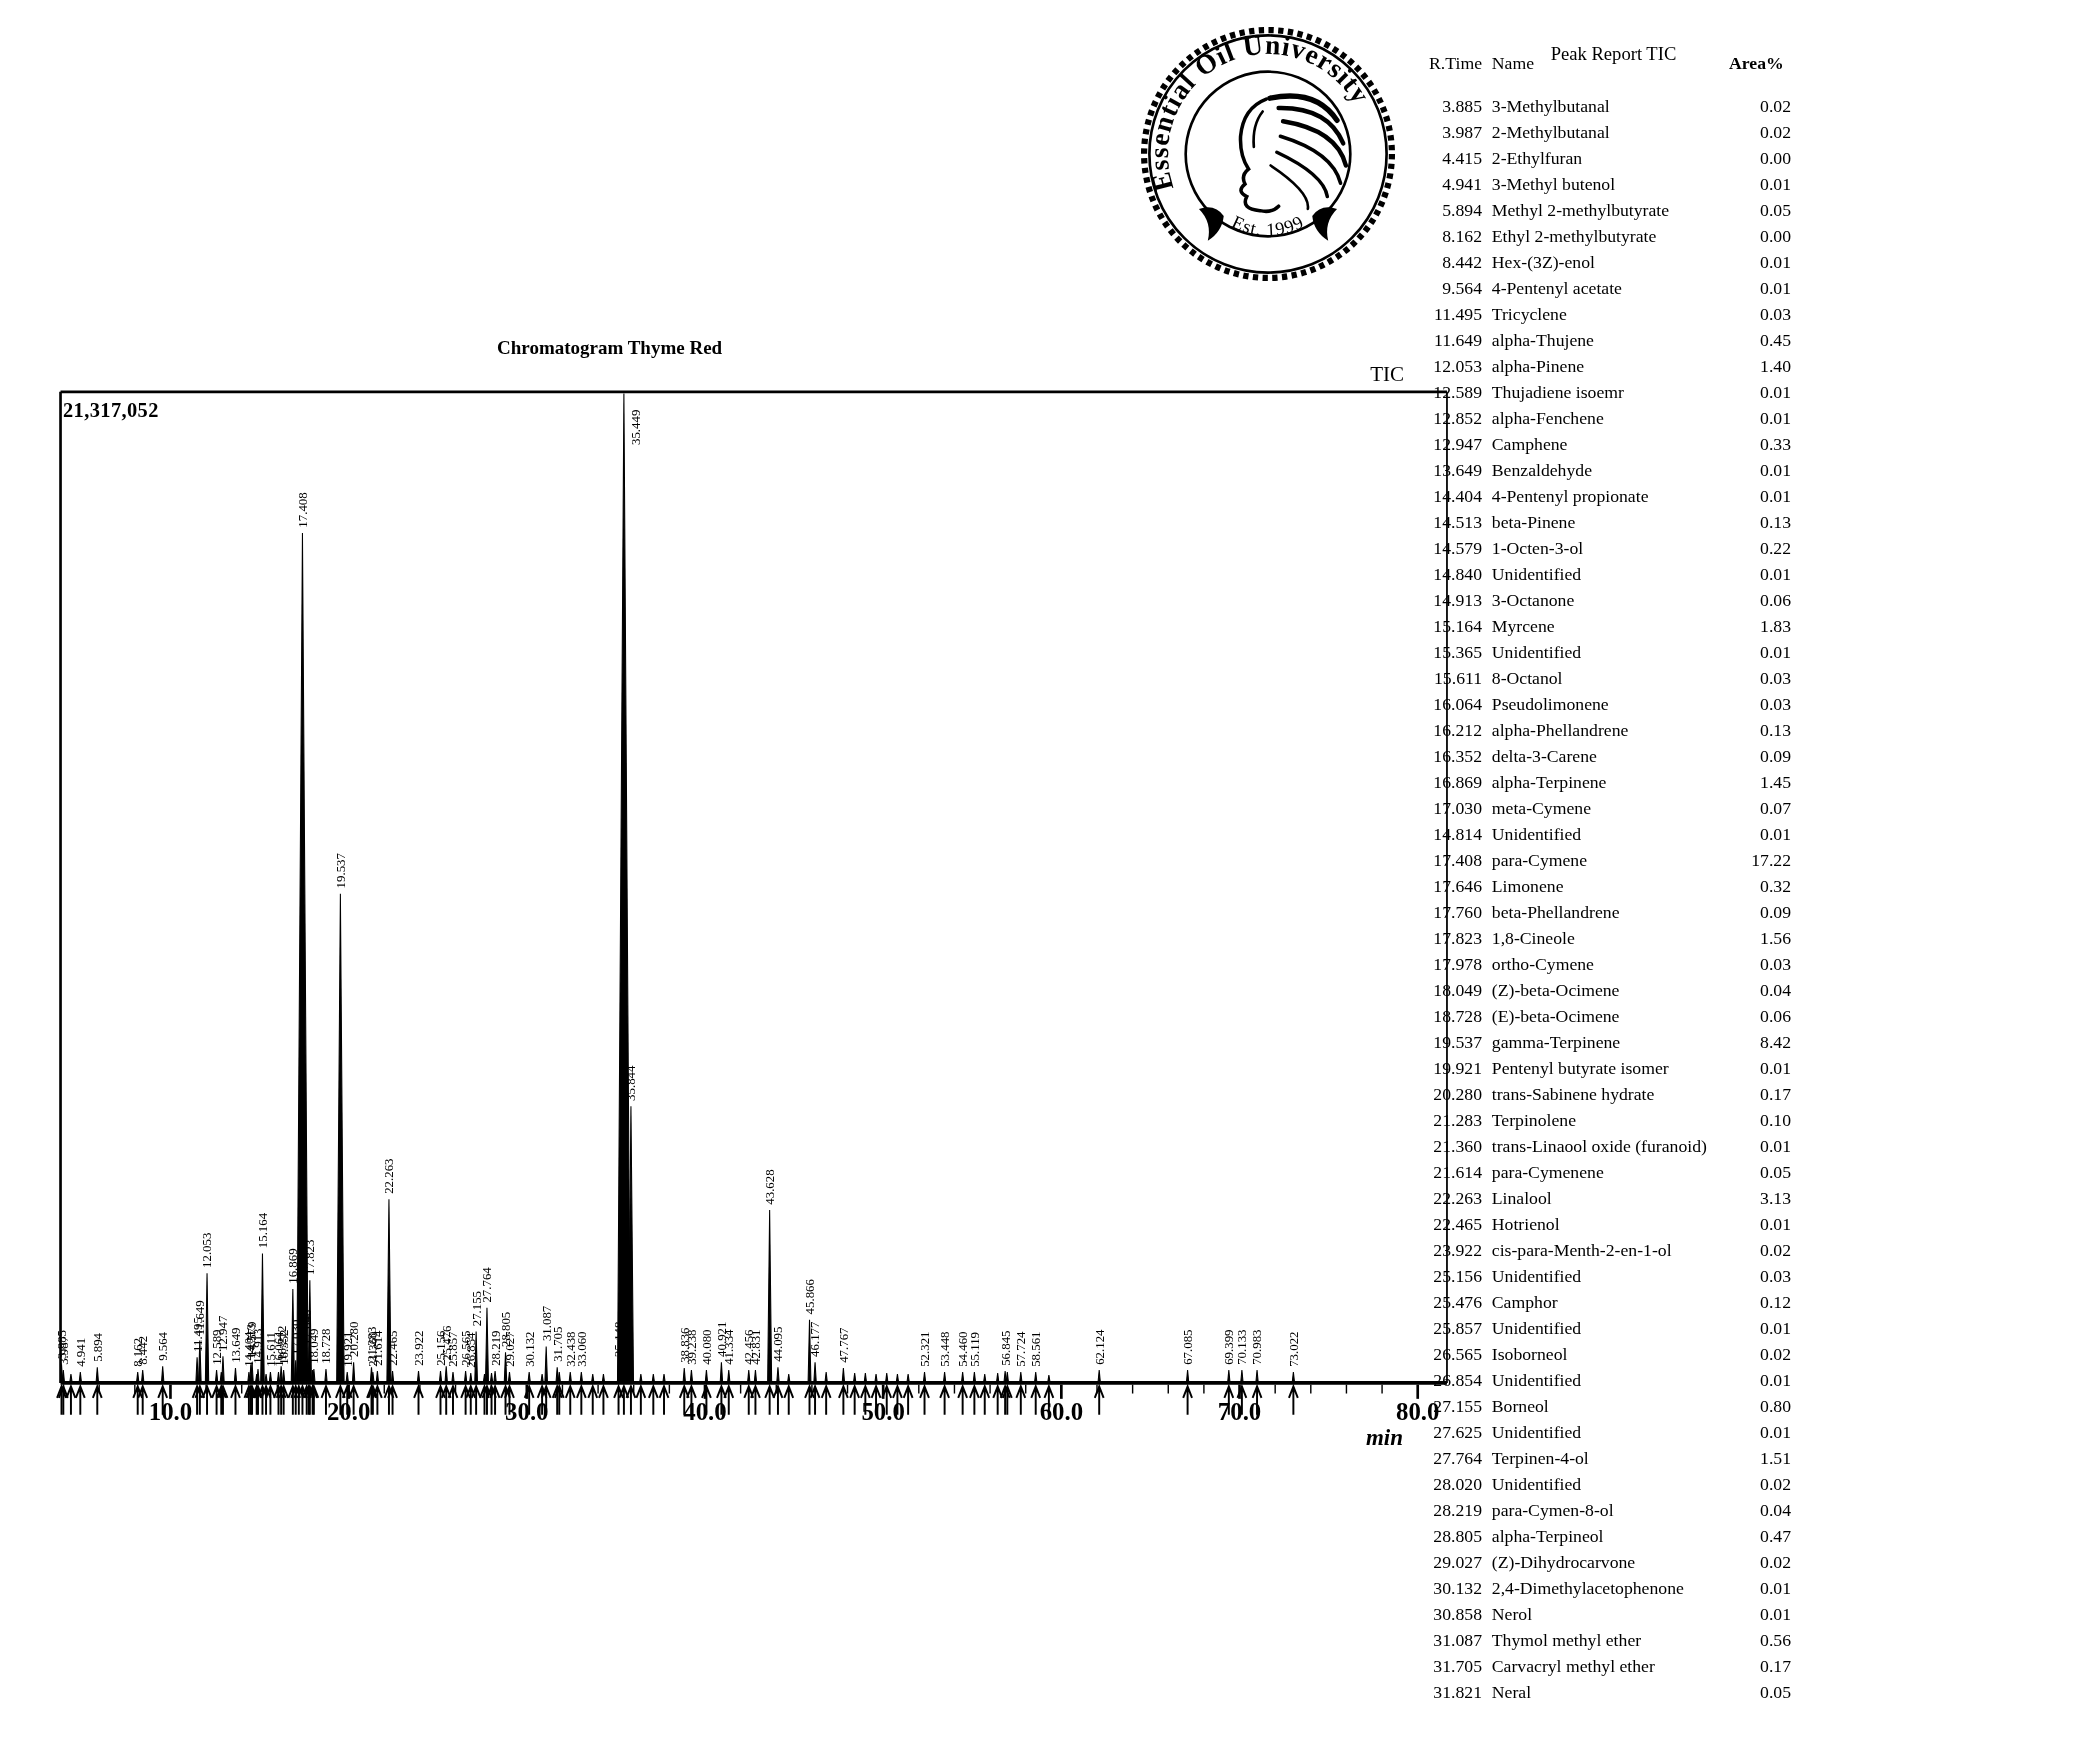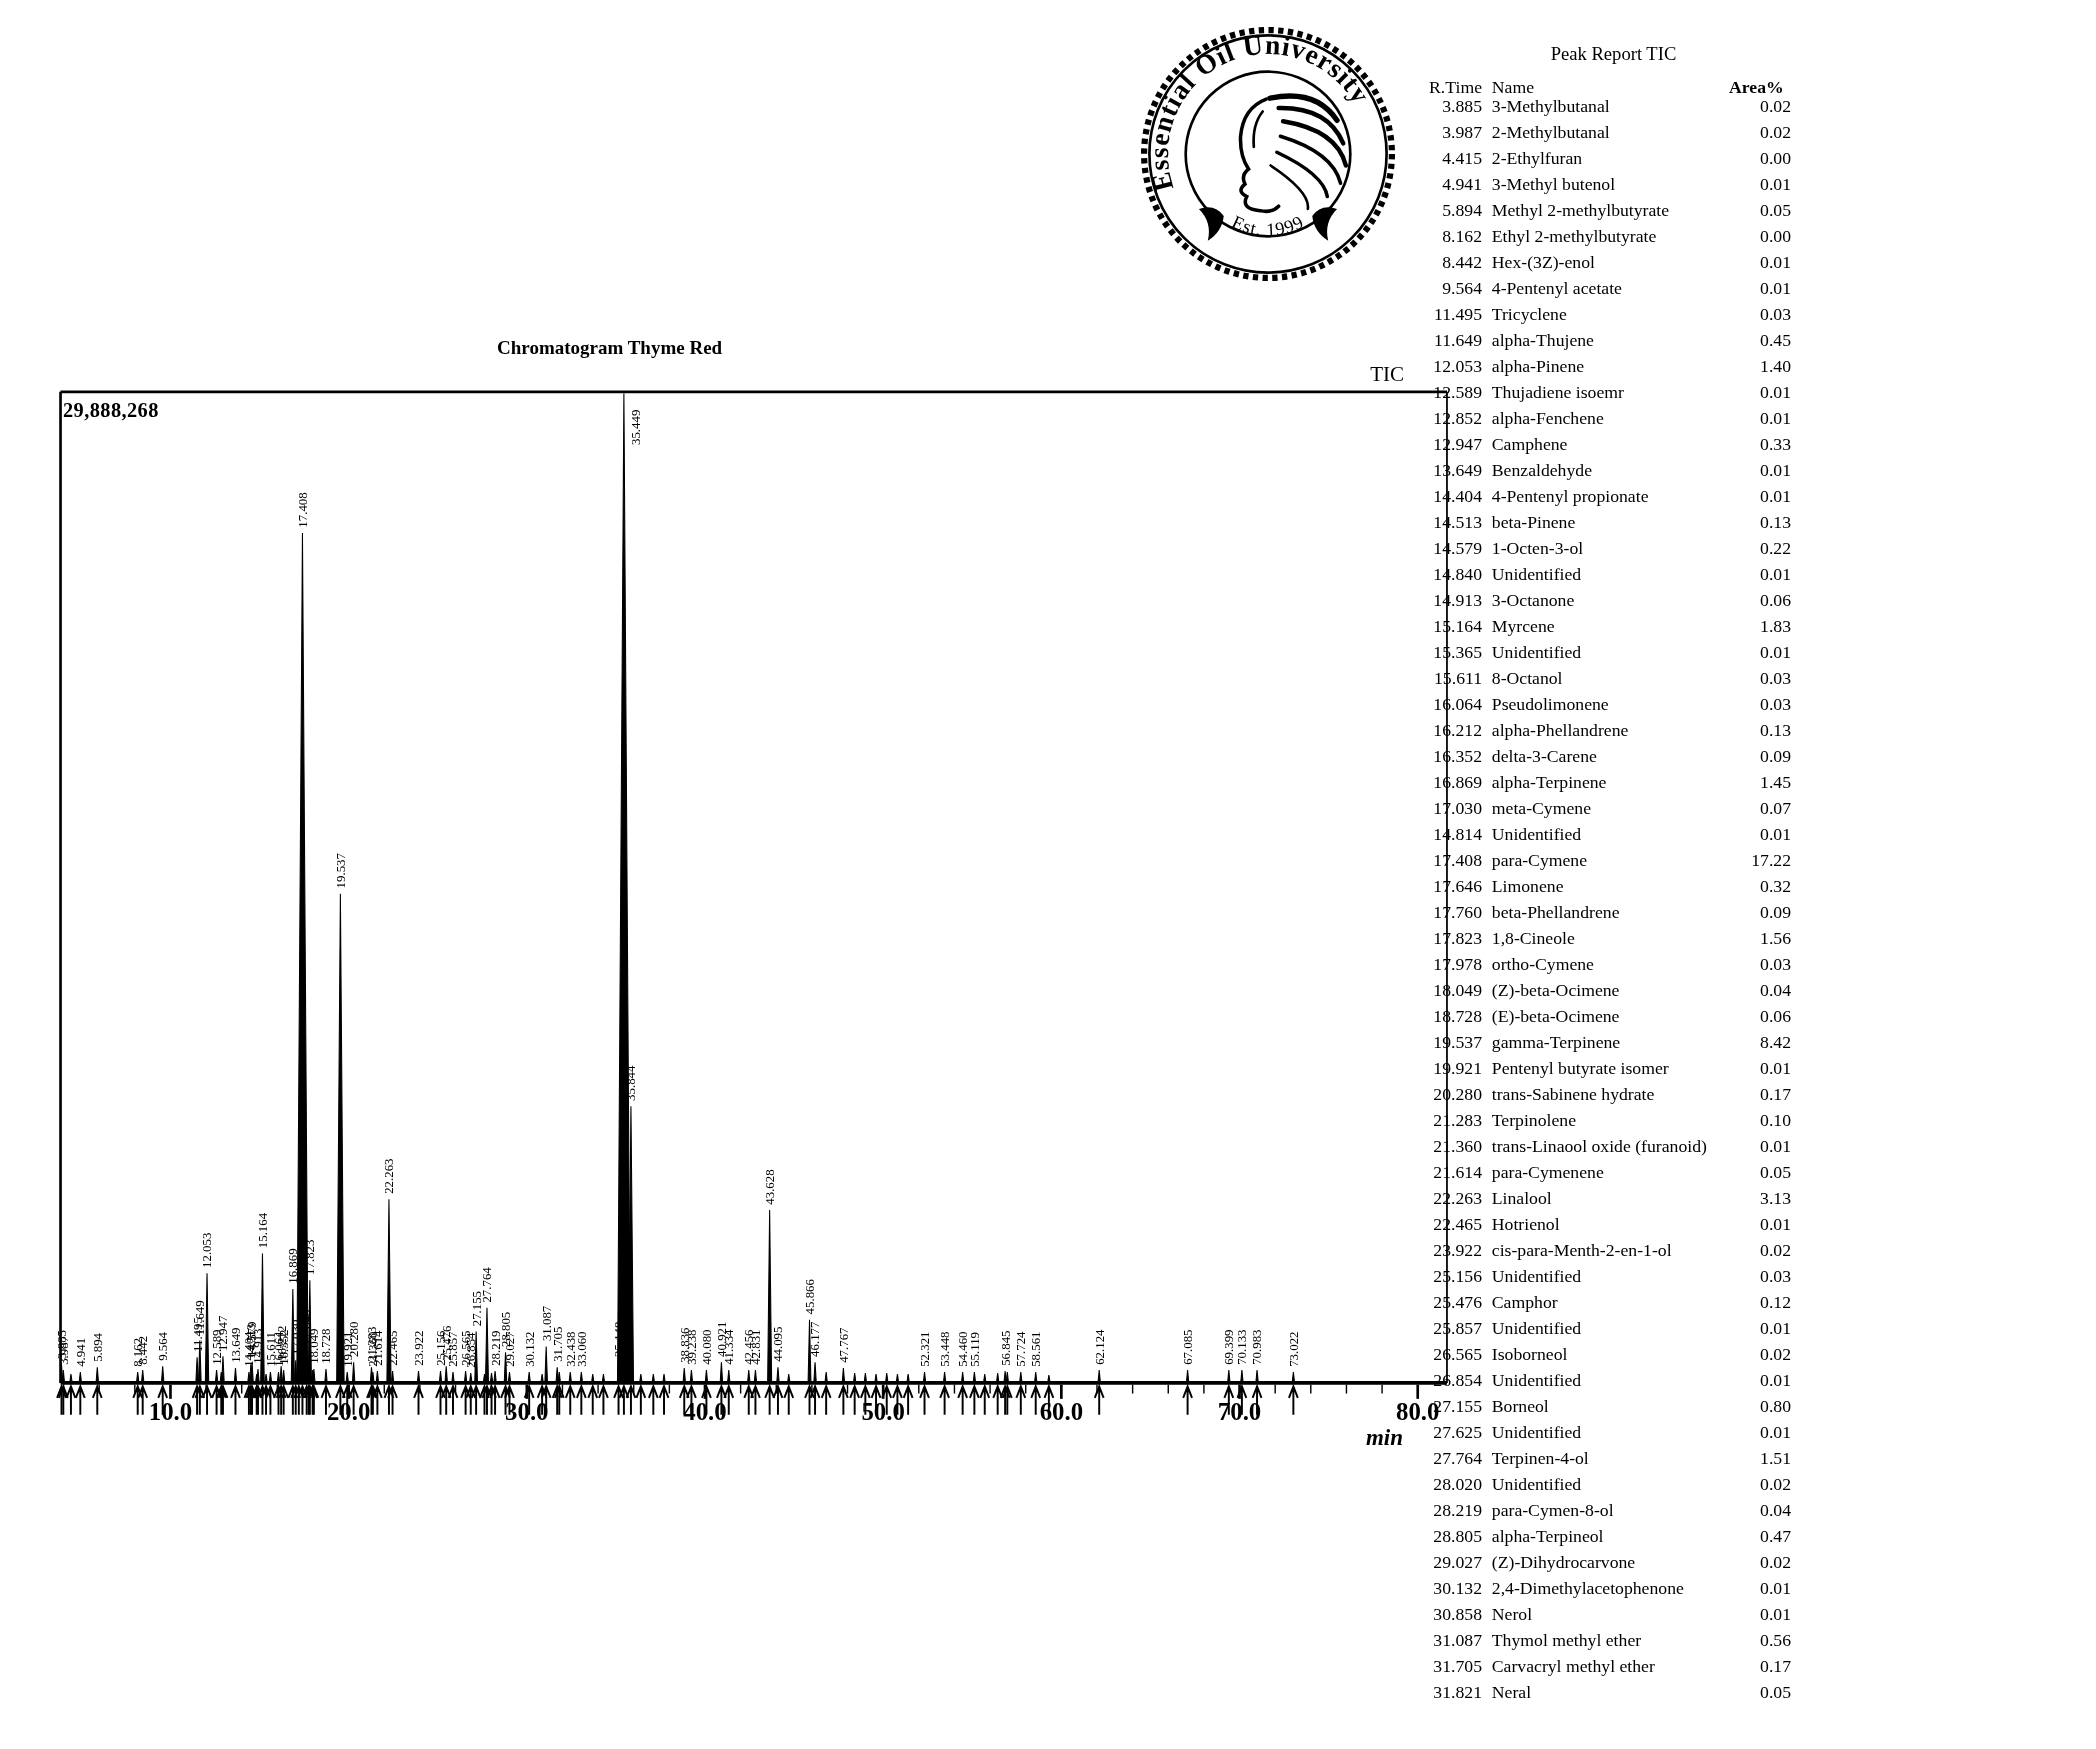--- a/index.html
+++ b/index.html
@@ -4,21 +4,21 @@
 <style>
   html,body{margin:0;padding:0;background:#ffffff;}
   body{width:2097px;height:1749px;position:relative;overflow:hidden;
        font-family:"Liberation Serif",serif;color:#000;}
   .abs{position:absolute;}
   #chart-title{left:497px;top:337px;width:305px;font-size:19px;font-weight:bold;}
   #tic-label{left:1330px;top:362px;width:74px;text-align:right;font-size:21px;font-weight:normal;}
   #ymax-label{left:63px;top:399px;font-size:20.4px;font-weight:bold;letter-spacing:0.4px;}
   #min-label{left:1314px;top:1425px;width:89px;text-align:right;font-size:23px;font-weight:bold;font-style:italic;}
   #report-title{left:1454px;top:43px;width:319px;text-align:center;font-size:18.6px;}
-  #report-header{left:1417px;top:77px;width:374px;display:flex;font-size:17.7px;}
+  #report-header{left:1417px;top:53px;width:374px;display:flex;font-size:17.7px;}
   #peak-table{left:1417px;top:94px;width:374px;}
   .prow{display:flex;height:26px;align-items:center;font-size:17.7px;line-height:1;}
   .pt{width:65px;text-align:right;white-space:nowrap;}
   .pn{flex:1;padding-left:9.8px;white-space:nowrap;}
   .pa{width:62px;text-align:right;white-space:nowrap;}
   #hdr-rtime{width:65px;text-align:right;}
   #hdr-name{flex:1;padding-left:9.8px;}
   #hdr-area{width:62px;text-align:left;font-weight:bold;}
   svg text{font-family:"Liberation Serif",serif;fill:#000;}
   .ticklbl{font-size:28px;font-weight:bold;}
@@ -53,21 +53,21 @@
     <path stroke-width="3" d="M142,100 Q130,115 132,140"></path>
   </g>
   <g fill="#000" stroke="none">
     <path d="M70,210 Q85,225 80,246 Q96,236 98,218 Q88,204 70,210 Z"></path>
     <path d="M226,210 Q211,225 216,246 Q200,236 198,218 Q208,204 226,210 Z"></path>
   </g>
 </svg>
 
 <div id="chart-title" class="abs">Chromatogram Thyme Red</div>
 <div id="tic-label" class="abs">TIC</div>
-<div id="ymax-label" class="abs">29,888,268</div>
+<div id="ymax-label" class="abs">21,317,052</div>
 <div id="min-label" class="abs">min</div>
 
 <svg id="chrom-svg" class="abs" style="left:0;top:0;" width="2097" height="1749" viewBox="0 0 2365 1973">
     <line x1="68" y1="442" x2="1632" y2="442" stroke="#000" stroke-width="3"></line>
     <line x1="68" y1="442" x2="68" y2="1560" stroke="#000" stroke-width="3"></line>
     <line x1="1632" y1="442" x2="1632" y2="1560" stroke="#000" stroke-width="2"></line>
     <line x1="68" y1="1560" x2="1632" y2="1560" stroke="#000" stroke-width="4"></line>
     <line x1="71.39999999999999" y1="1562" x2="71.39999999999999" y2="1572" stroke="#000" stroke-width="1.6"></line>
     <line x1="111.6" y1="1562" x2="111.6" y2="1572" stroke="#000" stroke-width="1.6"></line>
     <line x1="151.8" y1="1562" x2="151.8" y2="1572" stroke="#000" stroke-width="1.6"></line>

